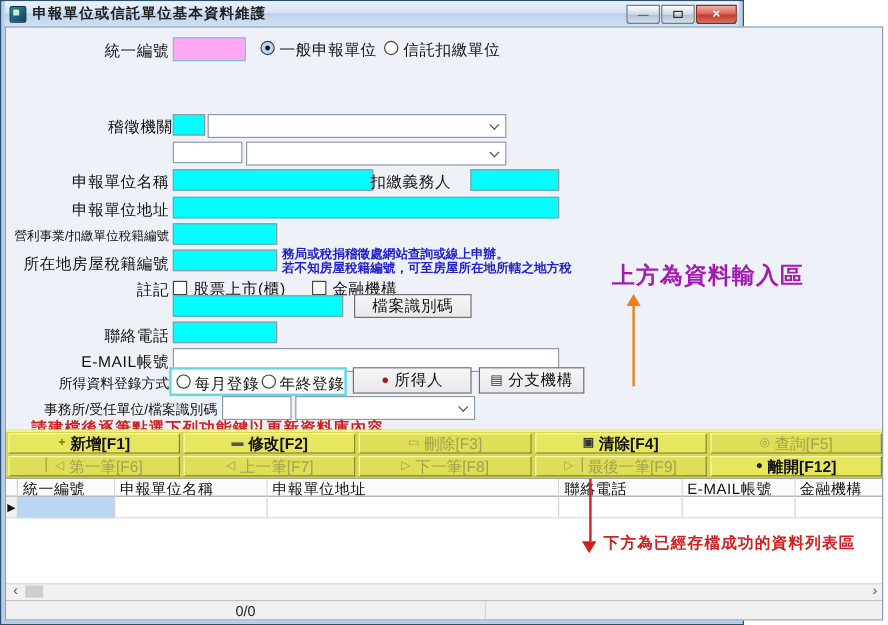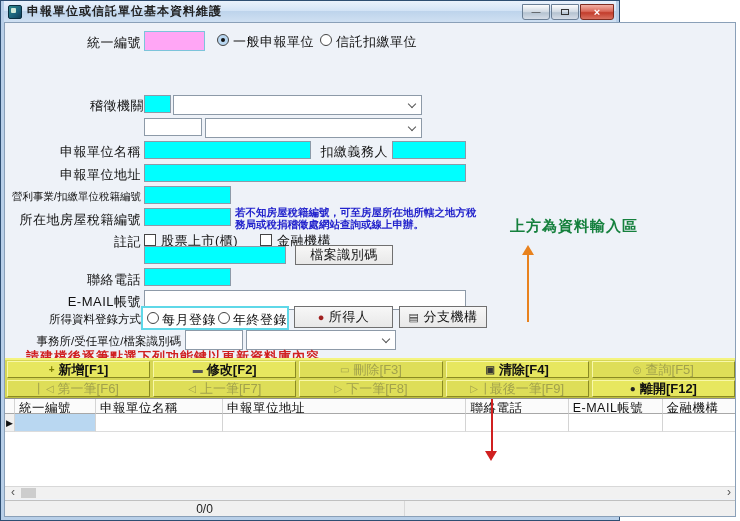--- a/index.html
+++ b/index.html
@@ -37,21 +37,21 @@
   .check { position:absolute; width:12px; height:12px; border:1px solid #444; background:#fff; }
   .ilabel { position:absolute; font-size:13px; color:#111; letter-spacing:.5px; white-space:nowrap; }
 
   .gbtn { position:absolute; background:linear-gradient(#f7f7f7,#e8e8e8); border:1px solid #707070; font-size:13px; color:#111; display:flex; align-items:center; justify-content:center; gap:4px; letter-spacing:.5px; }
   .gbtn .bicon { font-size:11px; line-height:1; }
 
   .radiogroup { position:absolute; background:#fff; border:2px solid #5fd8e8; }
 
   .hint { position:absolute; font-size:10.5px; font-weight:bold; color:#2222cc; line-height:11.5px; letter-spacing:0; }
   .rednote { position:absolute; font-size:13px; font-weight:bold; color:#d02020; letter-spacing:1px; }
-  .orangenote { position:absolute; font-size:15px; font-weight:bold; color:#15803d; letter-spacing:1px; }
+  .orangenote { position:absolute; font-size:19px; font-weight:bold; color:#a21caf; letter-spacing:1px; }
 
   .arrow-line { position:absolute; width:2px; }
   .arrow-up-head { position:absolute; width:0; height:0; border-left:6px solid transparent; border-right:6px solid transparent; }
   .arrow-down-head { position:absolute; width:0; height:0; border-left:6px solid transparent; border-right:6px solid transparent; }
 
   
   .fpanel { position:absolute; left:0; top:335px; width:732px; height:40px; background:#d6d655; border-top:2px solid #f4f480; border-bottom:1px solid #bdbd40; padding:1px 2px; display:grid; grid-template-columns:repeat(5,1fr); grid-auto-rows:17px; gap:2px 3px; }
   .fkey { background:#e7e75f; border-top:1px solid #f8f8a8; border-left:1px solid #f8f8a8; border-right:1px solid #8a8a22; border-bottom:1px solid #8a8a22; font-size:13px; font-weight:bold; color:#111; display:flex; align-items:center; justify-content:center; gap:4px; line-height:1; }
   .fkey .ficon { font-size:10px; }
   .fkey.disabled { color:#a2a24c; font-weight:normal; background:#dede58; }
@@ -108,34 +108,34 @@
         <span class="chev"></span>
       </div>
 
     <div class="field f-white" style="left:139px; top:95px; width:58px;"></div>
     <div class="combo" style="left:200px; top:95px; width:217px;">
         <span class="chev"></span>
       </div>
 
     <div class="lbl" style="top:120px;">申報單位名稱</div>
     <div class="field f-cyan" style="left:139px; top:118px; width:167px;"></div>
-    <div class="lbl" style="left:309px; width:74px; top:120px;">扣繳義務人</div>
+    <div class="lbl" style="left:297px; width:74px; top:120px;">扣繳義務人</div>
     <div class="field f-cyan" style="left:387px; top:118px; width:74px;"></div>
 
     <div class="lbl" style="top:143px;">申報單位地址</div>
     <div class="field f-cyan" style="left:139px; top:141px; width:322px;"></div>
 
     <div class="lbl lbl-sm" style="top:167px;">營利事業/扣繳單位稅籍編號</div>
     <div class="field f-cyan" style="left:139px; top:163px; width:87px;"></div>
 
     <div class="lbl" style="top:188px;">所在地房屋稅籍編號</div>
     <div class="field f-cyan" style="left:139px; top:185px; width:87px;"></div>
     <div class="hint" style="left:230px; top:184px;">
+      <div>務局或稅捐稽徵處網站查詢或線上申辦。</div>
       <div>若不知房屋稅籍編號，可至房屋所在地所轄之地方稅</div>
-      <div>務局或稅捐稽徵處網站查詢或線上申辦。</div>
     </div>
 
     <div class="lbl" style="top:210px;">註記</div>
     <span class="check" style="left:139px; top:211px;"></span>
     <span class="ilabel" style="left:156px; top:209px;">股票上市(櫃)</span>
     <span class="check" style="left:255px; top:211px;"></span>
     <span class="ilabel" style="left:272px; top:209px;">金融機構</span>
 
     <div class="field f-cyan" style="left:139px; top:223px; width:142px;"></div>
     <div class="gbtn" style="left:290px; top:222px; width:98px; height:20px;">
@@ -234,20 +234,21 @@
         <div class="gcell" style="width:137px;"></div>
         <div class="gcell" style="width:263px;"></div>
         <div class="gcell" style="width:110px;"></div>
         <div class="gcell" style="width:101px;"></div>
         <div class="gcell" style="width:80px;"></div>
       </div>
     </div>
 
     <div class="arrow-line" style="left:486px; top:376px; height:52px; background:#d02020; z-index:5;"></div>
     <div class="arrow-down-head" style="left:480px; top:428px; border-top:10px solid #d02020; z-index:5;"></div>
+    <div class="rednote" style="left:498px; top:421px; z-index:5;">下方為已經存檔成功的資料列表區</div>
 
     <div class="hscroll">
       <div class="sarrow" style="left:0;">‹</div>
       <div class="sthumb"></div>
       <div class="sarrow" style="right:0;">›</div>
     </div>
 
     <div class="statusbar">
       <div class="statcell">0/0</div>
     </div>

